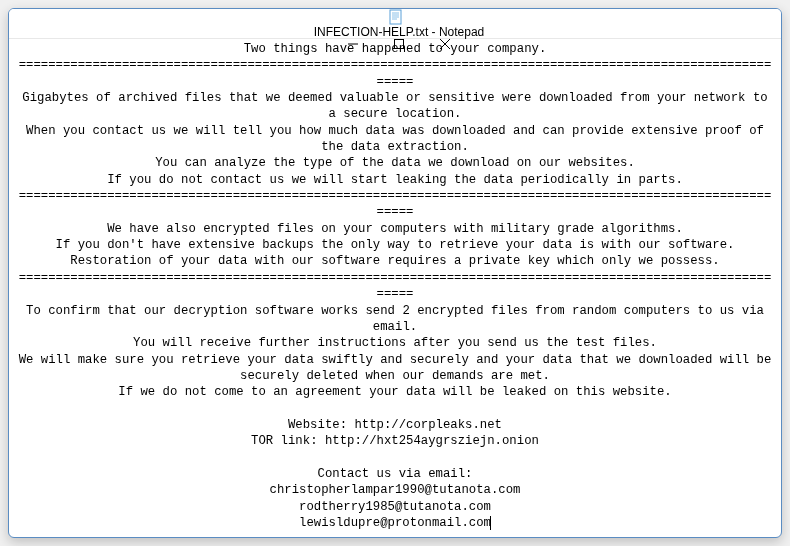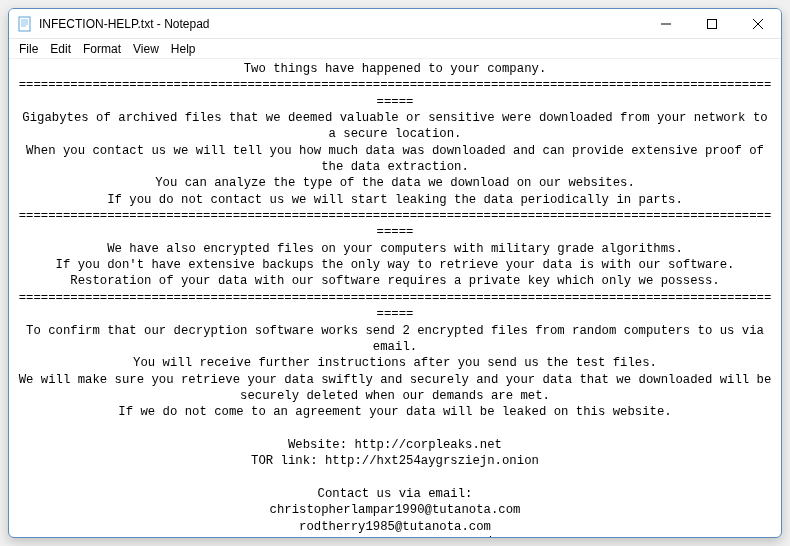--- a/index.html
+++ b/index.html
@@ -28,20 +28,21 @@
       border-radius: 6px;
       overflow: hidden;
     }
     .titlebar {
       height: 30px;
       background: #ffffff;
       display: flex;
       align-items: center;
       padding: 0 0 0 8px;
       border-bottom: 1px solid #e8e8e8;
+      flex-direction: column;
     }
     .titlebar-icon {
       width: 16px;
       height: 16px;
       margin-right: 6px;
       display: flex;
       align-items: center;
       justify-content: center;
     }
     .titlebar-title {
@@ -130,27 +131,20 @@
         </svg>
       </button>
       <button class="win-btn close">
         <svg width="10" height="10" viewBox="0 0 10 10">
           <line x1="0" y1="0" x2="10" y2="10" stroke="#000" stroke-width="1"></line>
           <line x1="10" y1="0" x2="0" y2="10" stroke="#000" stroke-width="1"></line>
         </svg>
       </button>
     </div>
   </div>
-  <div class="menubar">
-    <div class="menu-item">File</div>
-    <div class="menu-item">Edit</div>
-    <div class="menu-item">Format</div>
-    <div class="menu-item">View</div>
-    <div class="menu-item">Help</div>
-  </div>
   <div class="content"><span>Two things have happened to your company.
 ===========================================================================================================
 Gigabytes of archived files that we deemed valuable or sensitive were downloaded from your network to a secure location.
 When you contact us we will tell you how much data was downloaded and can provide extensive proof of the data extraction.
 You can analyze the type of the data we download on our websites.
 If you do not contact us we will start leaking the data periodically in parts.
 ===========================================================================================================
 We have also encrypted files on your computers with military grade algorithms.
 If you don't have extensive backups the only way to retrieve your data is with our software.
 Restoration of your data with our software requires a private key which only we possess.

